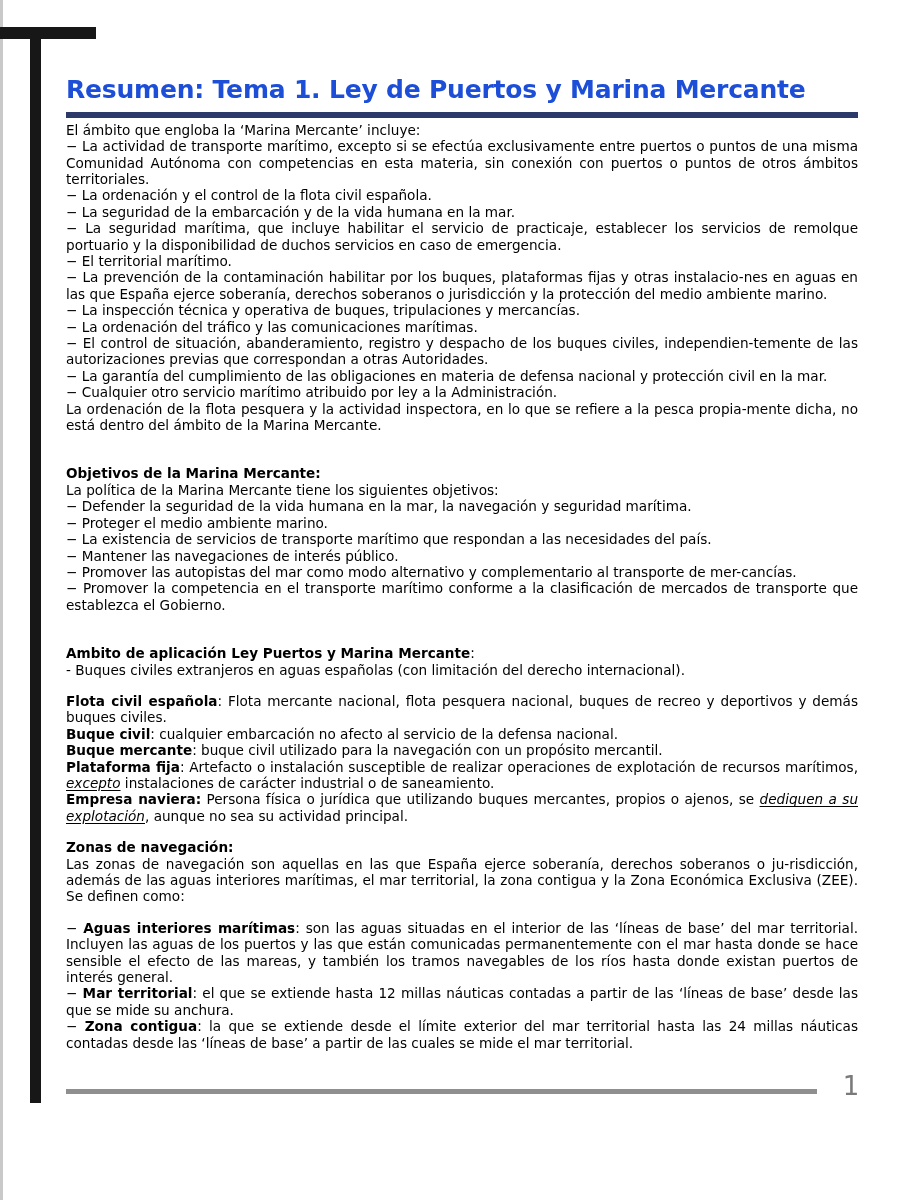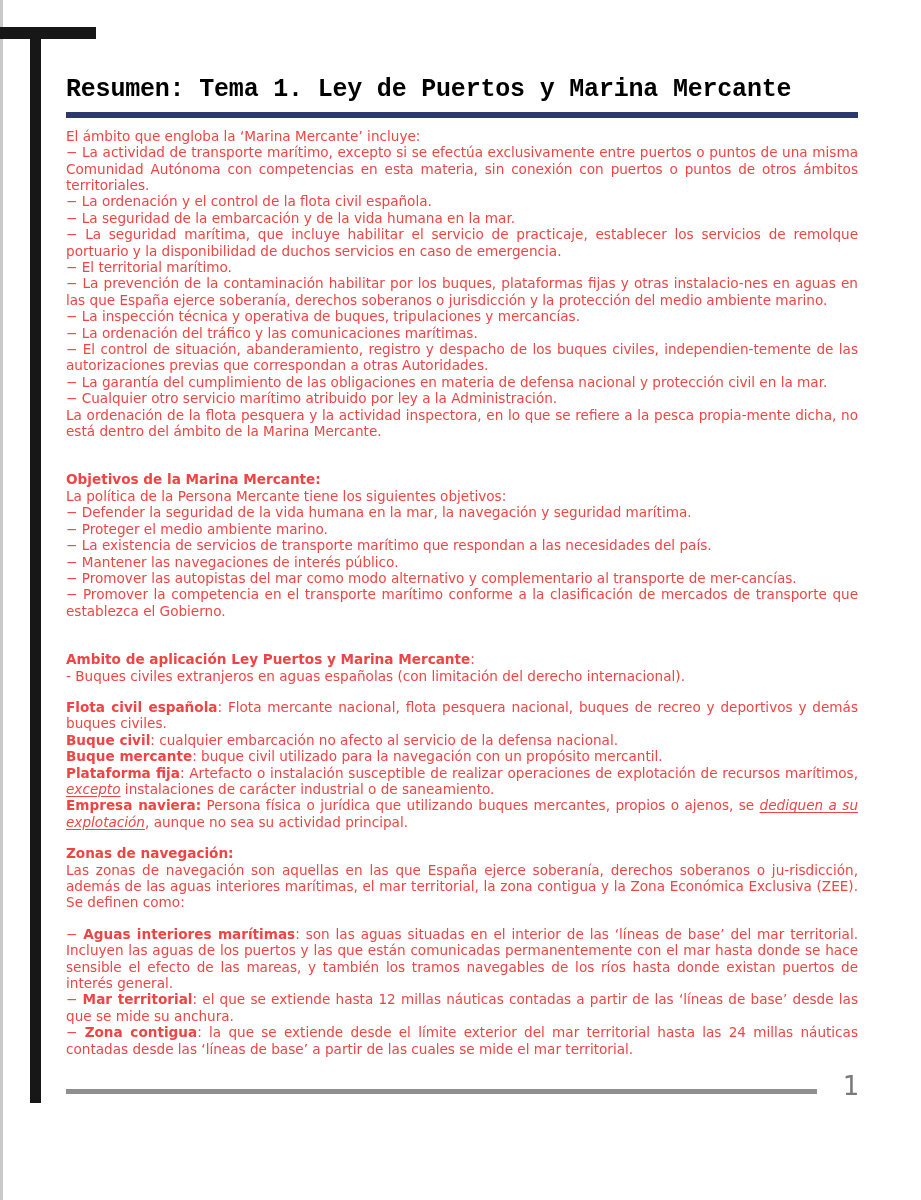--- a/index.html
+++ b/index.html
@@ -7,26 +7,26 @@
     width:921px;height:1200px;position:relative;background:#ffffff;
     font-family:"DejaVu Sans",sans-serif;overflow:hidden;
   }
   
   .edge-strip{position:absolute;left:0;top:0;width:3px;height:1200px;background:#c9c9c9;}
   .corner-v{position:absolute;left:30px;top:27px;width:11px;height:1076px;background:#171717;}
   .corner-h{position:absolute;left:0;top:27px;width:96px;height:12px;background:#171717;}
   
   .content{position:absolute;left:66px;top:76px;width:792px;}
   .title{
-    margin:0;font-size:25px;font-weight:bold;color:#000000;
-    letter-spacing:-0.2px;line-height:1.15;font-family:Liberation Mono, monospace;
+    margin:0;font-size:25px;font-weight:bold;color:#1d4ed8;
+    letter-spacing:-0.2px;line-height:1.15;
   }
   .title-rule{margin-top:7px;height:6px;background:#2c3a6a;width:100%;}
   .body-text{
-    margin-top:10px;color:#ef4444;font-size:13.6px;line-height:16.4px;
+    margin-top:4px;color:#000000;font-size:13.6px;line-height:16.4px;
     text-align:justify;
   }
   .body-text p{margin:0;}
   .heading{font-weight:bold;}
   .gap-lg{margin-top:32px !important;}
   .gap-md{margin-top:15px !important;}
   b{font-weight:bold;}
   u{text-underline-offset:2px;font-style:italic;}
   
   .footer-rule{position:absolute;left:66px;top:1089px;width:751px;height:5px;background:#8f8f8f;}
@@ -53,21 +53,21 @@
     <p>− El territorial marítimo.</p>
     <p>− La prevención de la contaminación habilitar por los buques, plataformas fijas y otras instalacio-nes en aguas en las que España ejerce soberanía, derechos soberanos o jurisdicción y la protección del medio ambiente marino.</p>
     <p>− La inspección técnica y operativa de buques, tripulaciones y mercancías.</p>
     <p>− La ordenación del tráfico y las comunicaciones marítimas.</p>
     <p>− El control de situación, abanderamiento, registro y despacho de los buques civiles, independien-temente de las autorizaciones previas que correspondan a otras Autoridades.</p>
     <p>− La garantía del cumplimiento de las obligaciones en materia de defensa nacional y protección civil en la mar.</p>
     <p>− Cualquier otro servicio marítimo atribuido por ley a la Administración.</p>
     <p>La ordenación de la flota pesquera y la actividad inspectora, en lo que se refiere a la pesca propia-mente dicha, no está dentro del ámbito de la Marina Mercante.</p>
 
     <p class="heading gap-lg">Objetivos de la Marina Mercante:</p>
-    <p>La política de la Persona Mercante tiene los siguientes objetivos:</p>
+    <p>La política de la Marina Mercante tiene los siguientes objetivos:</p>
     <p>− Defender la seguridad de la vida humana en la mar, la navegación y seguridad marítima.</p>
     <p>− Proteger el medio ambiente marino.</p>
     <p>− La existencia de servicios de transporte marítimo que respondan a las necesidades del país.</p>
     <p>− Mantener las navegaciones de interés público.</p>
     <p>− Promover las autopistas del mar como modo alternativo y complementario al transporte de mer-cancías.</p>
     <p>− Promover la competencia en el transporte marítimo conforme a la clasificación de mercados de transporte que establezca el Gobierno.</p>
 
     <p class="gap-lg"><b>Ambito de aplicación Ley Puertos y Marina Mercante</b><span>:</span></p>
     <p>- Buques civiles extranjeros en aguas españolas (con limitación del derecho internacional).</p>
 

